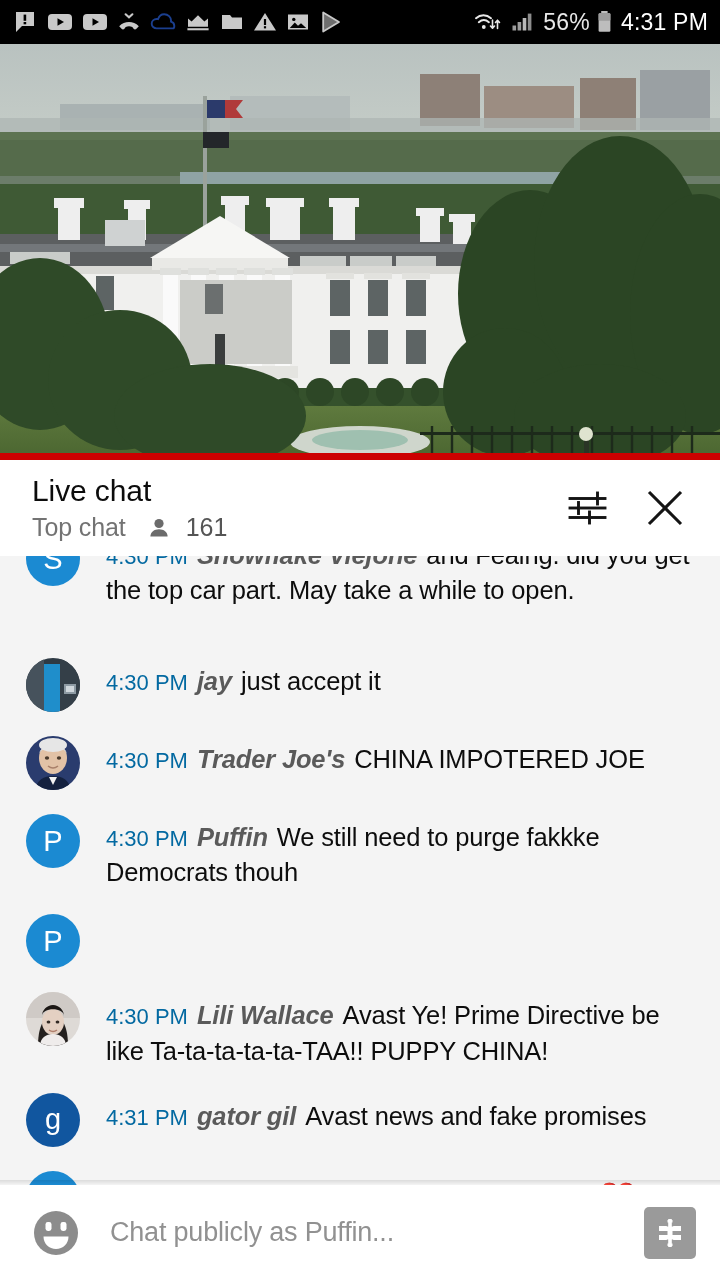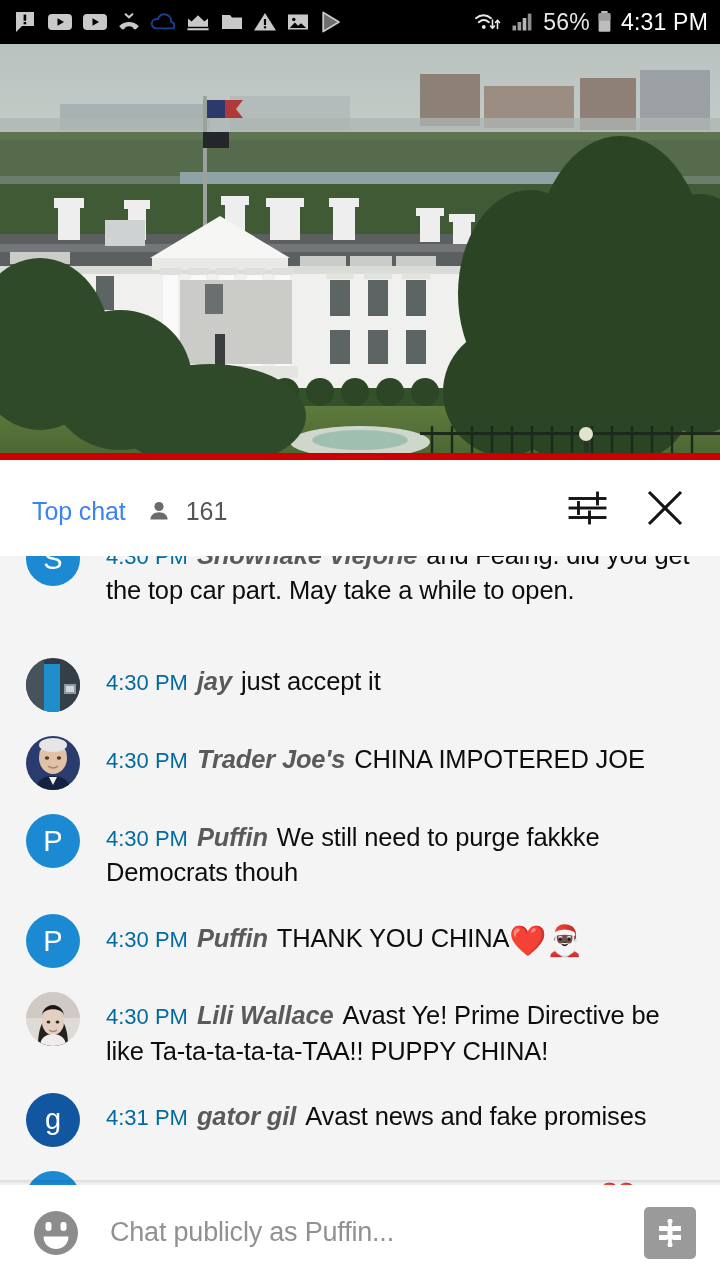--- a/index.html
+++ b/index.html
@@ -34,21 +34,21 @@
   }
 
   
   .chat-header {
     flex: 0 0 96px; height: 96px; background: #ffffff;
     display: flex; align-items: center; padding: 0 26px 0 32px;
   }
   .ch-titles { flex: 1 1 auto; }
   .ch-title { font-size: 30px; color: #0c0c0c; line-height: 1.12; letter-spacing: -.1px; }
   .ch-sub { display: flex; align-items: center; margin-top: 6px; }
-  .ch-subtext { font-size: 25px; color: #3b82f6; letter-spacing: -.1px; }
+  .ch-subtext { font-size: 25px; color: #737373; letter-spacing: -.1px; }
   .ch-viewers { display: flex; align-items: center; margin-left: 22px; gap: 16px; }
   .ch-count { font-size: 25px; color: #555555; }
   .ch-actions { display: flex; align-items: center; gap: 34px; padding-right: 6px; }
   .ch-btn { display: flex; align-items: center; justify-content: center; }
 
   
   .chat-list {
     flex: 1 1 auto; background: #f4f4f4; overflow: hidden;
     position: relative; padding-top: 0;
   }
@@ -332,20 +332,21 @@
       <rect x="584" y="392" width="5" height="24" fill="#2a3526"></rect>
       <circle cx="586" cy="390" r="7" fill="#dfe3cf"></circle>
 
       <rect x="0" y="0" width="720" height="416" fill="none"></rect>
     </svg>
     <div class="progress"></div>
   </div>
 
   <div class="chat-header">
     <div class="ch-titles">
+      <div class="ch-title">Live chat</div>
       <div class="ch-sub">
         <span class="ch-subtext">Top chat</span>
         <span class="ch-viewers">
           <svg width="22" height="24" viewBox="0 0 22 24">
               <circle cx="11" cy="7.5" r="4.6" fill="#6b6b6b"></circle>
               <path d="M2.4 20.5c0-4.4 3.9-7.2 8.6-7.2s8.6 2.8 8.6 7.2z" fill="#6b6b6b"></path>
             </svg>
           <span class="ch-count">161</span>
         </span>
       </div>
@@ -432,23 +433,20 @@
         </div>
         <div class="msg-body">
           <span class="m-time">4:30 PM</span><span class="m-author">Puffin</span><span class="m-text">We still need to purge fakkke Democrats thouh</span>
         </div>
       </div>
 
       <div class="msg">
         <div class="avatar" style="background:#1b8ad2;">
           <span>P</span>
         </div>
-        <div class="msg-body">
-          <span class="m-time">4:30 PM</span><span class="m-author">Puffin</span><span class="m-text">THANK YOU CHINA</span><span class="m-emoji">❤️🎅🏿</span>
-        </div>
       </div>
 
       <div class="msg">
         <div class="avatar img">
           <svg viewBox="0 0 54 54">
             <rect width="54" height="54" fill="#dedad6"></rect>
             <path d="M0 0h54v26H0z" fill="#cfcac6"></path>
             <path d="M12 54c0-16 4-30 15-30s15 14 15 30z" fill="#24201e"></path>
             <ellipse cx="27" cy="30" rx="11" ry="13" fill="#e4d0c2"></ellipse>
             <path d="M16 24c0-9 22-9 22 0 0-6-5-11-11-11s-11 5-11 11z" fill="#1b1715"></path>

